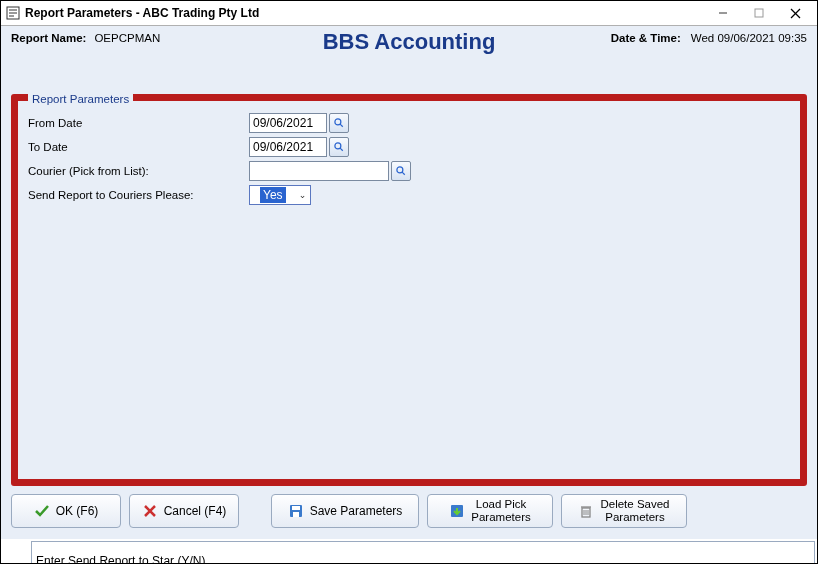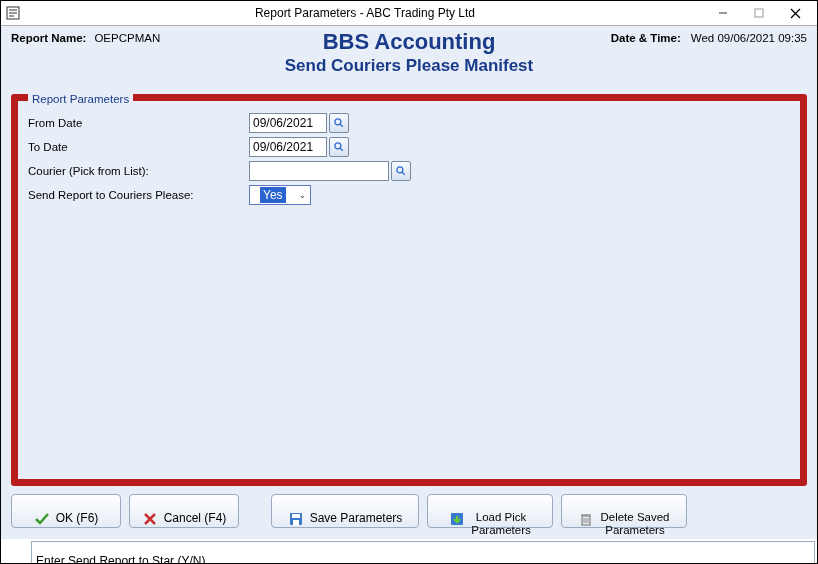--- a/index.html
+++ b/index.html
@@ -4,21 +4,21 @@
 <style>
   * { box-sizing: border-box; font-family: Arial, sans-serif; }
   html, body { margin: 0; padding: 0; }
   body { width: 818px; height: 564px; background: #e8eef7; border: 1px solid #000; position: relative; }
 
   .titlebar {
     height: 25px; background: #fff; border-bottom: 1px solid #b0b0b0;
     display: flex; align-items: center; padding: 0 4px; font-size: 12px;
   }
   .titlebar .app-icon { width: 16px; height: 16px; margin-right: 4px; font-size: 12px; }
-  .titlebar .title { flex: 1; font-weight: normal; text-align: center; }
+  .titlebar .title { flex: 1; font-weight: bold; }
   .titlebar .win-btns { display: flex; gap: 0; }
   .titlebar .win-btn {
     width: 36px; height: 22px; display: flex; align-items: center; justify-content: center;
     font-size: 12px; cursor: pointer; color: #555;
   }
   .titlebar .win-btn.x { font-size: 14px; color: #000; }
 
   .header-row {
     display: flex; align-items: center; padding: 6px 10px 0 10px; font-size: 11.5px;
   }
@@ -55,22 +55,22 @@
   .lookup-btn svg { width: 12px; height: 12px; }
   .select-wrap {
     display: inline-flex; align-items: center; border: 1px solid #5a77c0; height: 20px; background: #fff;
   }
   .select-val { background: #2a64cf; color: #fff; padding: 1px 3px; font-size: 12px; margin: 10px; }
   .select-arrow { width: 14px; text-align: center; font-size: 9px; color: #333; }
 
   .button-row { display: flex; gap: 8px; padding: 0 10px; }
   .btn {
     border: 1px solid #9aaac0; border-radius: 4px; background: linear-gradient(#fefeff, #e6ecf5);
-    height: 34px; display: flex; align-items: flex-start; justify-content: center;
-    font-size: 12px; cursor: pointer; gap: 6px; padding: 16px 10px;
+    height: 34px; display: flex; align-items: center; justify-content: center;
+    font-size: 12px; cursor: pointer; gap: 6px; padding: 8px 10px;
   }
   .btn.ok, .btn.cancel { width: 110px; }
   .btn.save { width: 148px; margin-left: 24px; }
   .btn.load, .btn.delete { width: 126px; flex-direction: row; }
   .btn .two-line { text-align: center; font-size: 11.5px; line-height: 1.1; }
   .icon-sq { width: 16px; height: 16px; display: inline-flex; align-items: center; justify-content: center; }
 
   .status-area { position: absolute; bottom: 0; left: 0; right: 0; height: 24px; background: #fff; }
   .status-inner {
     position: absolute; left: 30px; right: 2px; top: 2px; height: 18px;
@@ -109,21 +109,20 @@
 </div>
 
 <div class="header-row">
   <span class="report-name-lbl">Report Name:</span>
   <span class="report-name-val">OEPCPMAN</span>
   <span class="datetime-lbl">Date &amp; Time:</span>
   <span class="datetime-val">Wed 09/06/2021 09:35</span>
 </div>
 <div class="header-center">
   <div class="app-title">BBS Accounting</div>
-  <div class="app-subtitle">Send Couriers Please Manifest</div>
 </div>
 
 <div class="fieldset">
   <div class="fieldset-legend">Report Parameters</div>
 
   <div class="form-row">
     <span class="form-label">From Date</span>
     <input class="text-input date-input" value="09/06/2021" style="">
     <span class="lookup-btn">
       <svg viewBox="0 0 16 16">

